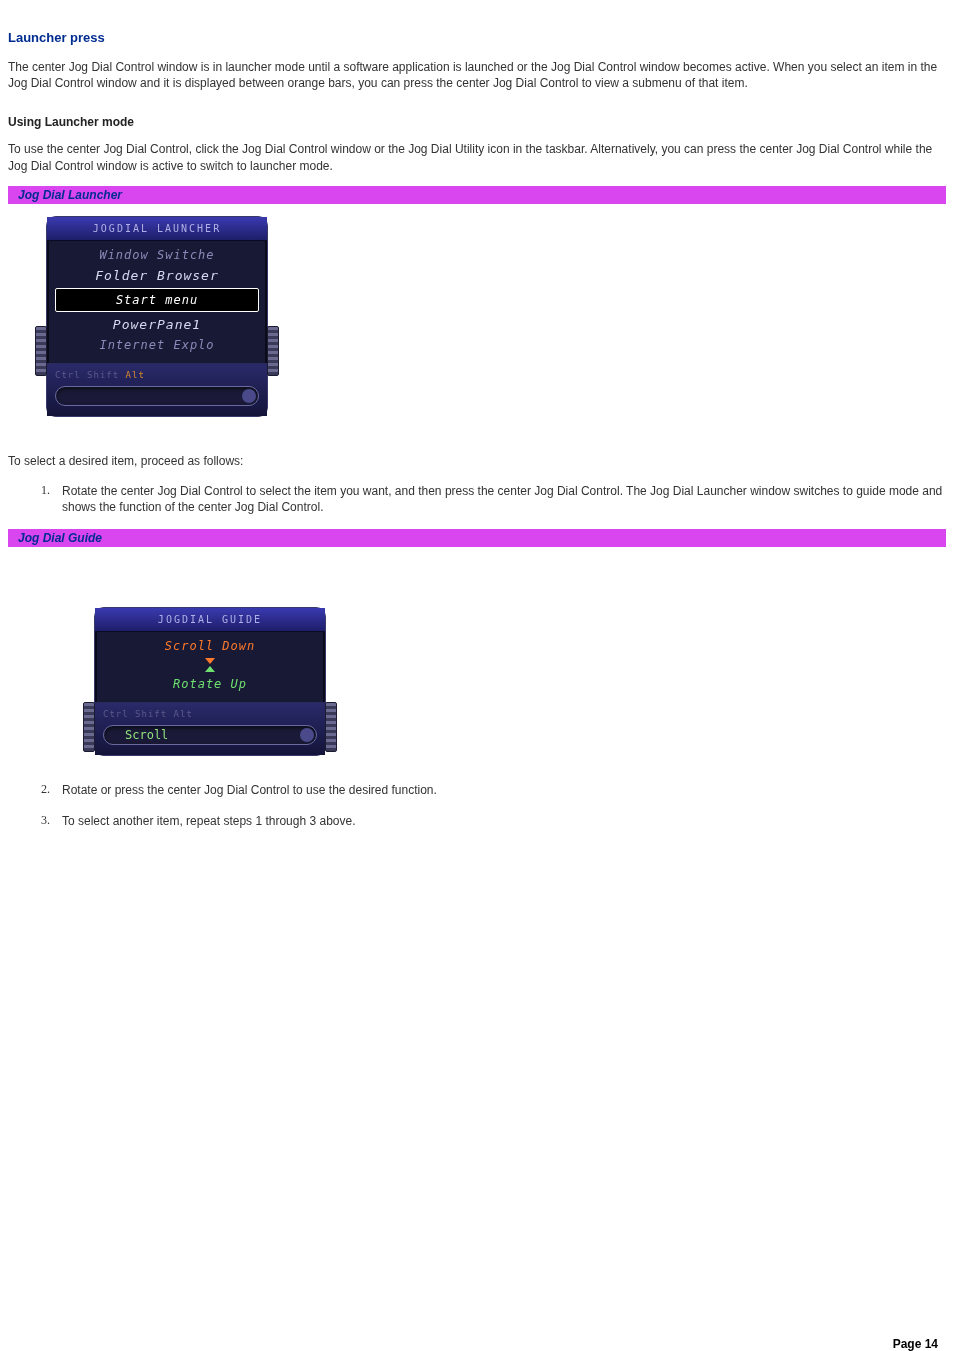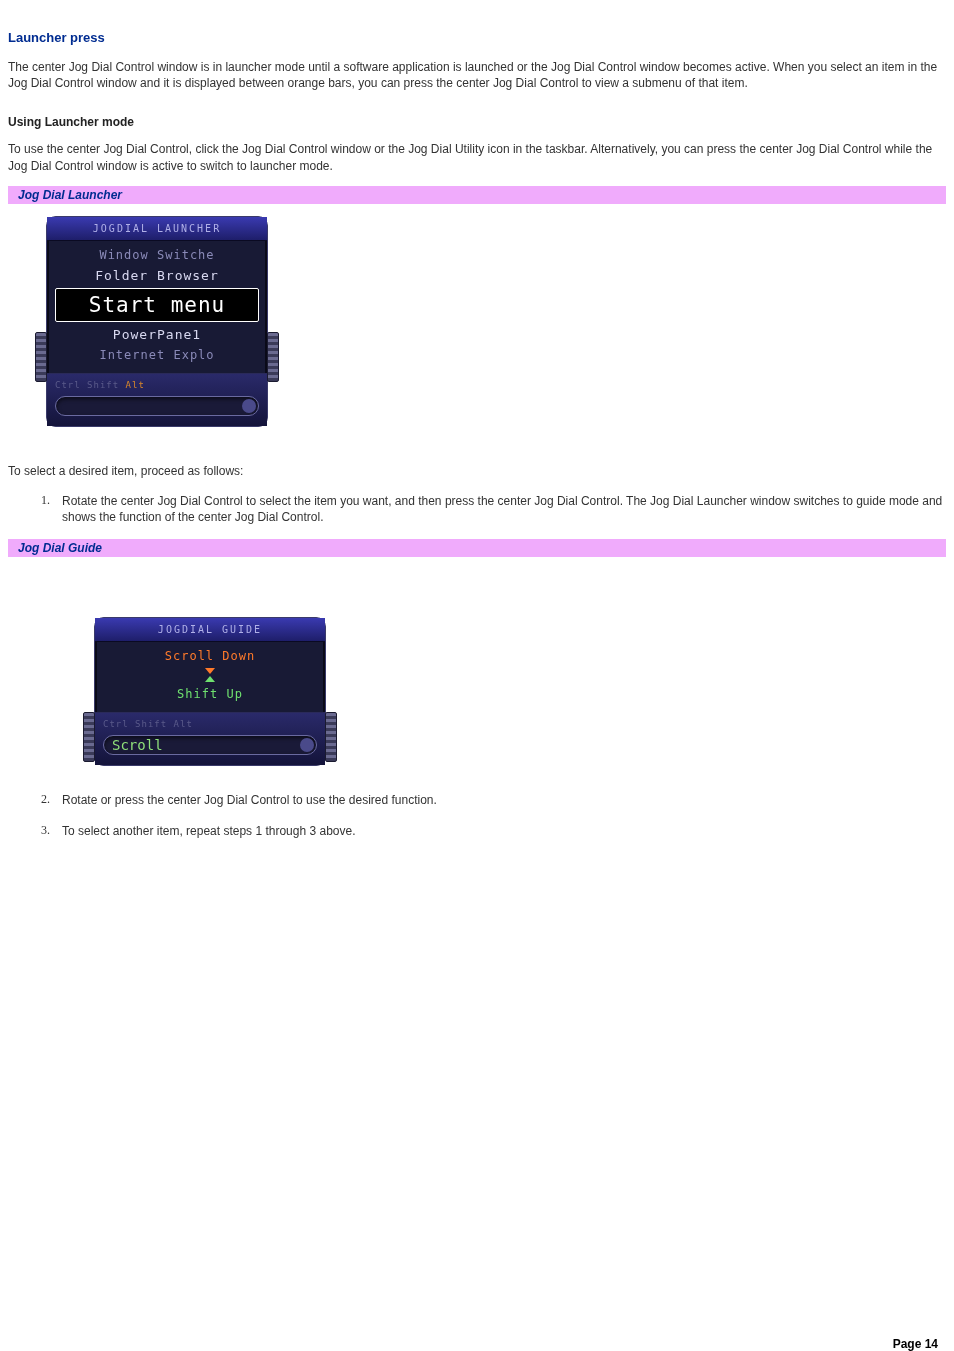--- a/index.html
+++ b/index.html
@@ -23,21 +23,21 @@
     font-weight: bold;
     margin: 24px 0 12px 0;
     color: #222;
   }
   p.body-text {
     margin: 0 0 6px 0;
     line-height: 1.35;
     color: #333;
   }
   .caption {
-    background: #f0abfc;
+    background: #d946ef;
     color: #002c91;
     font-weight: bold;
     font-style: italic;
     font-size: 12px;
     padding: 2px 10px;
     margin: 12px 0 0 0;
   }
   ol.steps {
     margin: 14px 0 0 0;
     padding: 0;
@@ -85,25 +85,26 @@
   }
   .jd-list {
     padding: 4px 8px 8px 8px;
   }
   .jd-item {
     text-align: center;
     font-size: 12px;
     padding: 3px 0;
     color: #8a8ab8;
     letter-spacing: 1px;
+    font-style: italic;
   }
   .jd-item.near { color: #d8d8f0; font-size: 13px; }
   .jd-item.selected {
     color: #ffffff;
-    font-size: 21px;
+    font-size: 12px;
     border: 1px solid #ffffff;
     border-radius: 2px;
     padding: 4px 0;
     background: #000;
     margin: 2px 0;
   }
   .jd-item.orange { color: #ff7a2a; }
   .jd-footer {
     border-top: 1px solid #2a2a5a;
     padding: 6px 8px 10px 8px;
@@ -126,22 +127,22 @@
   }
   .jd-slot .fill {
     position: absolute;
     right: 2px; top: 2px; bottom: 2px;
     width: 14px;
     background: #4a4a8a;
     border-radius: 8px;
   }
   .jd-slot .label {
     position: absolute;
-    left: 8px; top: 0; line-height: 18px;
-    font-size: 14px;
+    left: 21px; top: 0; line-height: 18px;
+    font-size: 12px;
     color: #8fe07a;
   }
   .jd-scroll-handle {
     position: absolute;
     top: 55%;
     width: 10px; height: 48px;
     background: repeating-linear-gradient(#6a6a90, #6a6a90 3px, #3a3a58 3px, #3a3a58 6px);
     border: 1px solid #1a1a30;
     border-radius: 2px;
   }
@@ -214,21 +215,21 @@
 
 <div class="figure-wrap" style="padding-left:86px;">
   <div class="jd-widget" style="width:230px;margin-top:48px;">
     <div class="jd-scroll-handle left" style="top:64%;"></div>
     <div class="jd-scroll-handle right" style="top:64%;"></div>
     <div class="jd-titlebar">JOGDIAL GUIDE</div>
     <div class="jd-list">
       <div class="jd-item orange">Scroll Down</div>
       <div class="jd-arrow down"></div>
       <div class="jd-arrow up"></div>
-      <div class="jd-item" style="color:#6fe06f;">Shift Up</div>
+      <div class="jd-item" style="color:#6fe06f;">Rotate Up</div>
     </div>
     <div class="jd-footer">
       <div class="jd-keys">
         <span class="muted">Ctrl  Shift   Alt</span>
       </div>
       <div class="jd-slot">
         <div class="fill"></div>
         <span class="label">Scroll</span>
       </div>
     </div>

